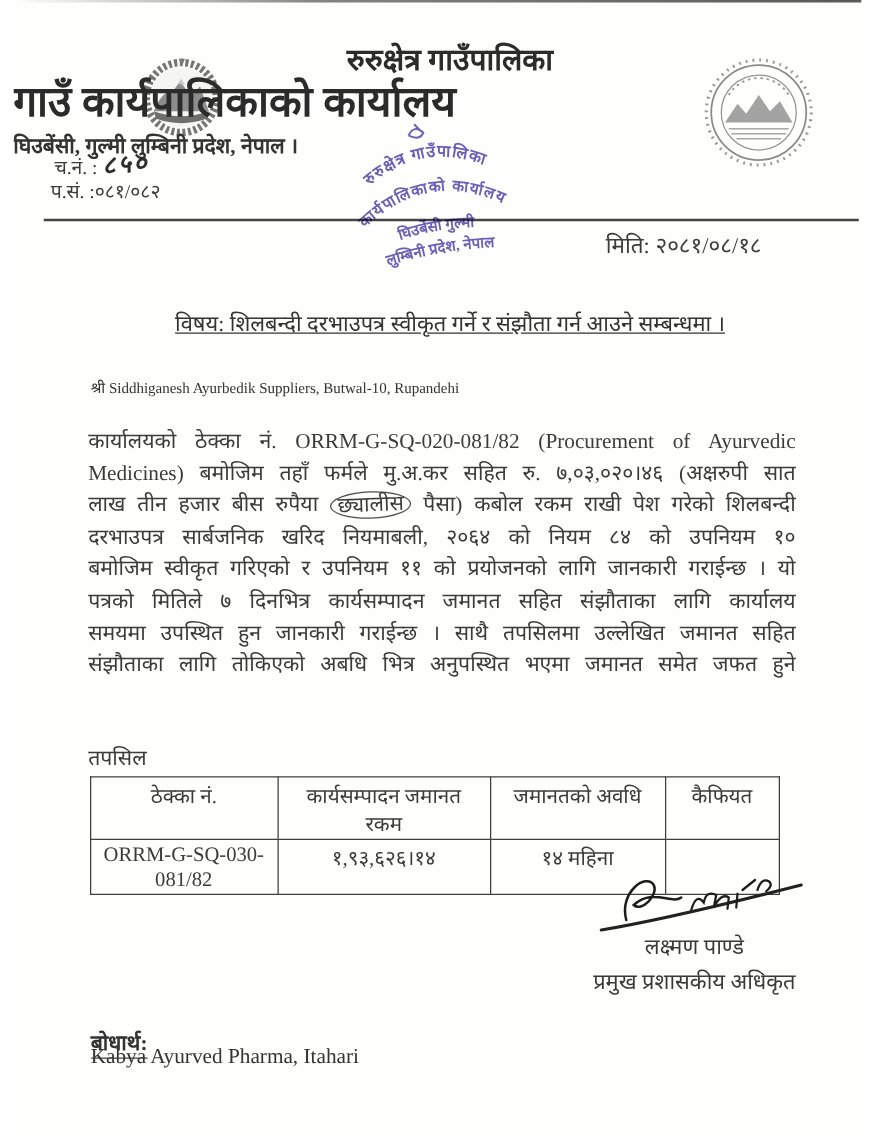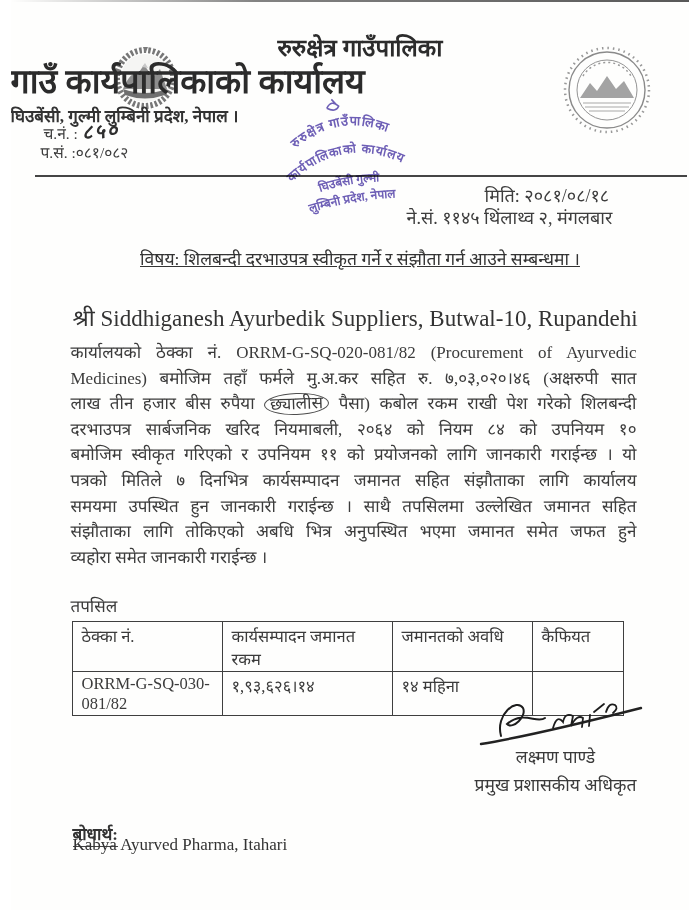--- a/index.html
+++ b/index.html
@@ -16,31 +16,31 @@
   .org-main{top:57px;left:0;width:699px;text-align:left;font-size:34px;font-weight:bold;color:#2b2b2b;}
   .org-addr{top:104px;left:0;width:699px;text-align:left;font-size:17px;font-weight:bold;color:#333;}
   .refline{top:118px;left:33px;font-size:15.5px;color:#3c3c3c;}
   .ref-hand{display:inline-block;font-size:20px;font-weight:bold;font-style:italic;
     transform:rotate(-4deg) translateY(-1px);letter-spacing:2px;color:#2e2e2e;}
   .patra{top:141px;left:30px;font-size:15.5px;color:#3c3c3c;}
   .rule{top:175px;left:24px;width:652px;height:2px;background:#454545;}
   .date1{top:183px;left:438px;font-size:18px;color:#3d3d3d;margin-left:36px;}
   .date2{top:205px;left:396px;font-size:18px;color:#3d3d3d;}
   .subject{top:246px;left:0;width:699px;text-align:center;font-size:17.5px;color:#333;text-decoration:underline;}
-  .addressee{top:301px;left:62px;font-size:23px;color:#333;}
+  .addressee{top:301px;left:62px;font-size:12px;color:#333;}
   .body-block{top:340px;left:60px;width:566px;font-size:17px;color:#3b3b3b;}
   .bline{line-height:25.6px;height:25.6px;text-align:justify;text-align-last:justify;white-space:normal;}
   .bline.last{text-align-last:left;}
   .circled{display:inline-block;border:1.6px solid #4e4e4e;border-radius:50%;
     padding:0 5px;transform:rotate(-2deg);line-height:20px;}
   .tapasil{top:594px;left:60px;font-size:17px;color:#3b3b3b;}
   table.sched{position:absolute;top:621px;left:61px;border-collapse:collapse;table-layout:fixed;width:551px;}
   table.sched th,table.sched td{
     border:1.6px solid #3f3f3f;font-weight:normal;font-size:16.5px;color:#3b3b3b;
-    padding:2px 9px 1px;vertical-align:top;text-align:left;}
+    padding:2px 9px 1px;vertical-align:top;text-align:center;}
   table.sched th{height:38px;}
   table.sched td{height:24px;}
   th.justify{text-align:justify;}
   .sig-name{top:744px;left:460px;width:170px;text-align:center;font-size:17.5px;color:#3a3a3a;}
   .sig-title{top:772px;left:420px;width:250px;text-align:center;font-size:17.5px;color:#3a3a3a;}
   .cc-label{top:822px;left:62px;font-size:17px;font-weight:bold;color:#333;
     border-bottom:1.5px solid #444;padding-bottom:1px;}
   .cc-value{top:835px;left:62px;font-size:17px;color:#333;}
   .stamp-wrap{top:88px;left:258px;width:150px;height:132px;mix-blend-mode:multiply;opacity:.88;}
 </style>
@@ -75,21 +75,20 @@
 
   <div class="abs refline">
     <span>च.नं. :</span>
     <span class="ref-hand">८५०</span>
   </div>
   <div class="abs patra">प.सं. :०८१/०८२</div>
 
   <div class="abs rule"></div>
 
   <div class="abs date1">मिति: २०८१/०८/१८</div>
-  <div class="abs date2">ने.सं. ११४५ थिंलाथ्व २, मंगलबार</div>
 
   <div class="abs stamp-wrap">
     <svg width="150" height="132" viewBox="0 0 150 132">
       <g transform="rotate(-10 75 66)">
         <path id="st-arc1" d="M14,62 Q75,14 136,62" fill="none"></path>
         <path id="st-arc2" d="M20,84 Q75,48 130,84" fill="none"></path>
         <path id="st-arc3" d="M30,102 Q75,92 120,102" fill="none"></path>
         <path id="st-arc4" d="M24,119 Q75,111 126,119" fill="none"></path>
         <path d="M66,18 q6,-8 12,0 q-4,6 -12,0 M72,10 l4,6" fill="none" stroke="#5a49ae" stroke-width="1.6"></path>
         <text font-size="13" font-weight="bold" letter-spacing="1">
@@ -113,21 +112,20 @@
 
   <div class="abs body-block">
     <div class="bline">कार्यालयको ठेक्का नं. ORRM-G-SQ-020-081/82 (Procurement of Ayurvedic</div>
     <div class="bline">Medicines) बमोजिम तहाँ फर्मले मु.अ.कर सहित रु. ७,०३,०२०।४६ (अक्षरुपी सात</div>
     <div class="bline"><span>लाख तीन हजार बीस रुपैया</span> <span class="circled">छ्यालीस</span> <span>पैसा) कबोल रकम राखी पेश गरेको शिलबन्दी</span></div>
     <div class="bline">दरभाउपत्र सार्बजनिक खरिद नियमाबली, २०६४ को नियम ८४ को उपनियम १०</div>
     <div class="bline">बमोजिम स्वीकृत गरिएको र उपनियम ११ को प्रयोजनको लागि जानकारी गराईन्छ । यो</div>
     <div class="bline">पत्रको मितिले ७ दिनभित्र कार्यसम्पादन जमानत सहित संझौताका लागि कार्यालय</div>
     <div class="bline">समयमा उपस्थित हुन जानकारी गराईन्छ । साथै तपसिलमा उल्लेखित जमानत सहित</div>
     <div class="bline">संझौताका लागि तोकिएको अबधि भित्र अनुपस्थित भएमा जमानत समेत जफत हुने</div>
-    <div class="bline last">व्यहोरा समेत जानकारी गराईन्छ ।</div>
   </div>
 
   <div class="abs tapasil">तपसिल</div>
 
   <table class="sched">
     <colgroup>
         <col style="width:150px">
         <col style="width:170px">
         <col style="width:140px">
         <col style="width:91px">

